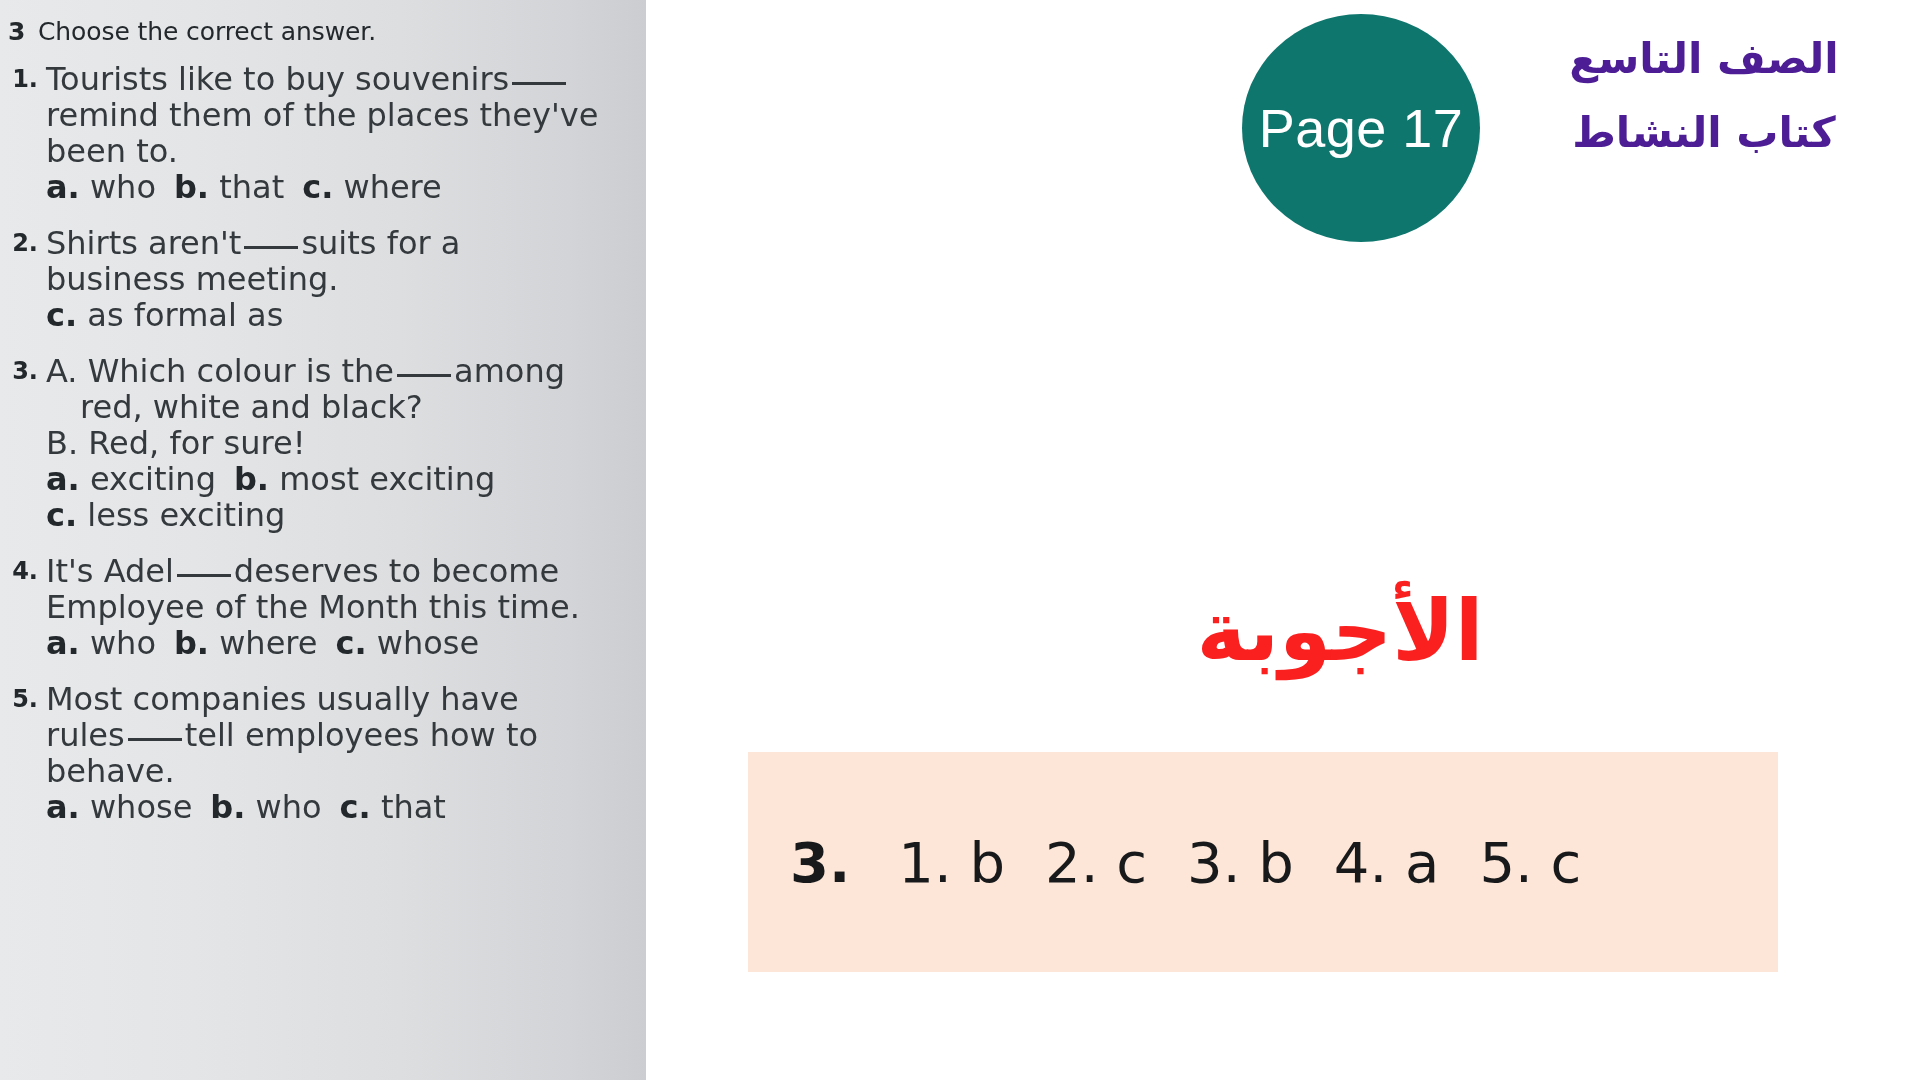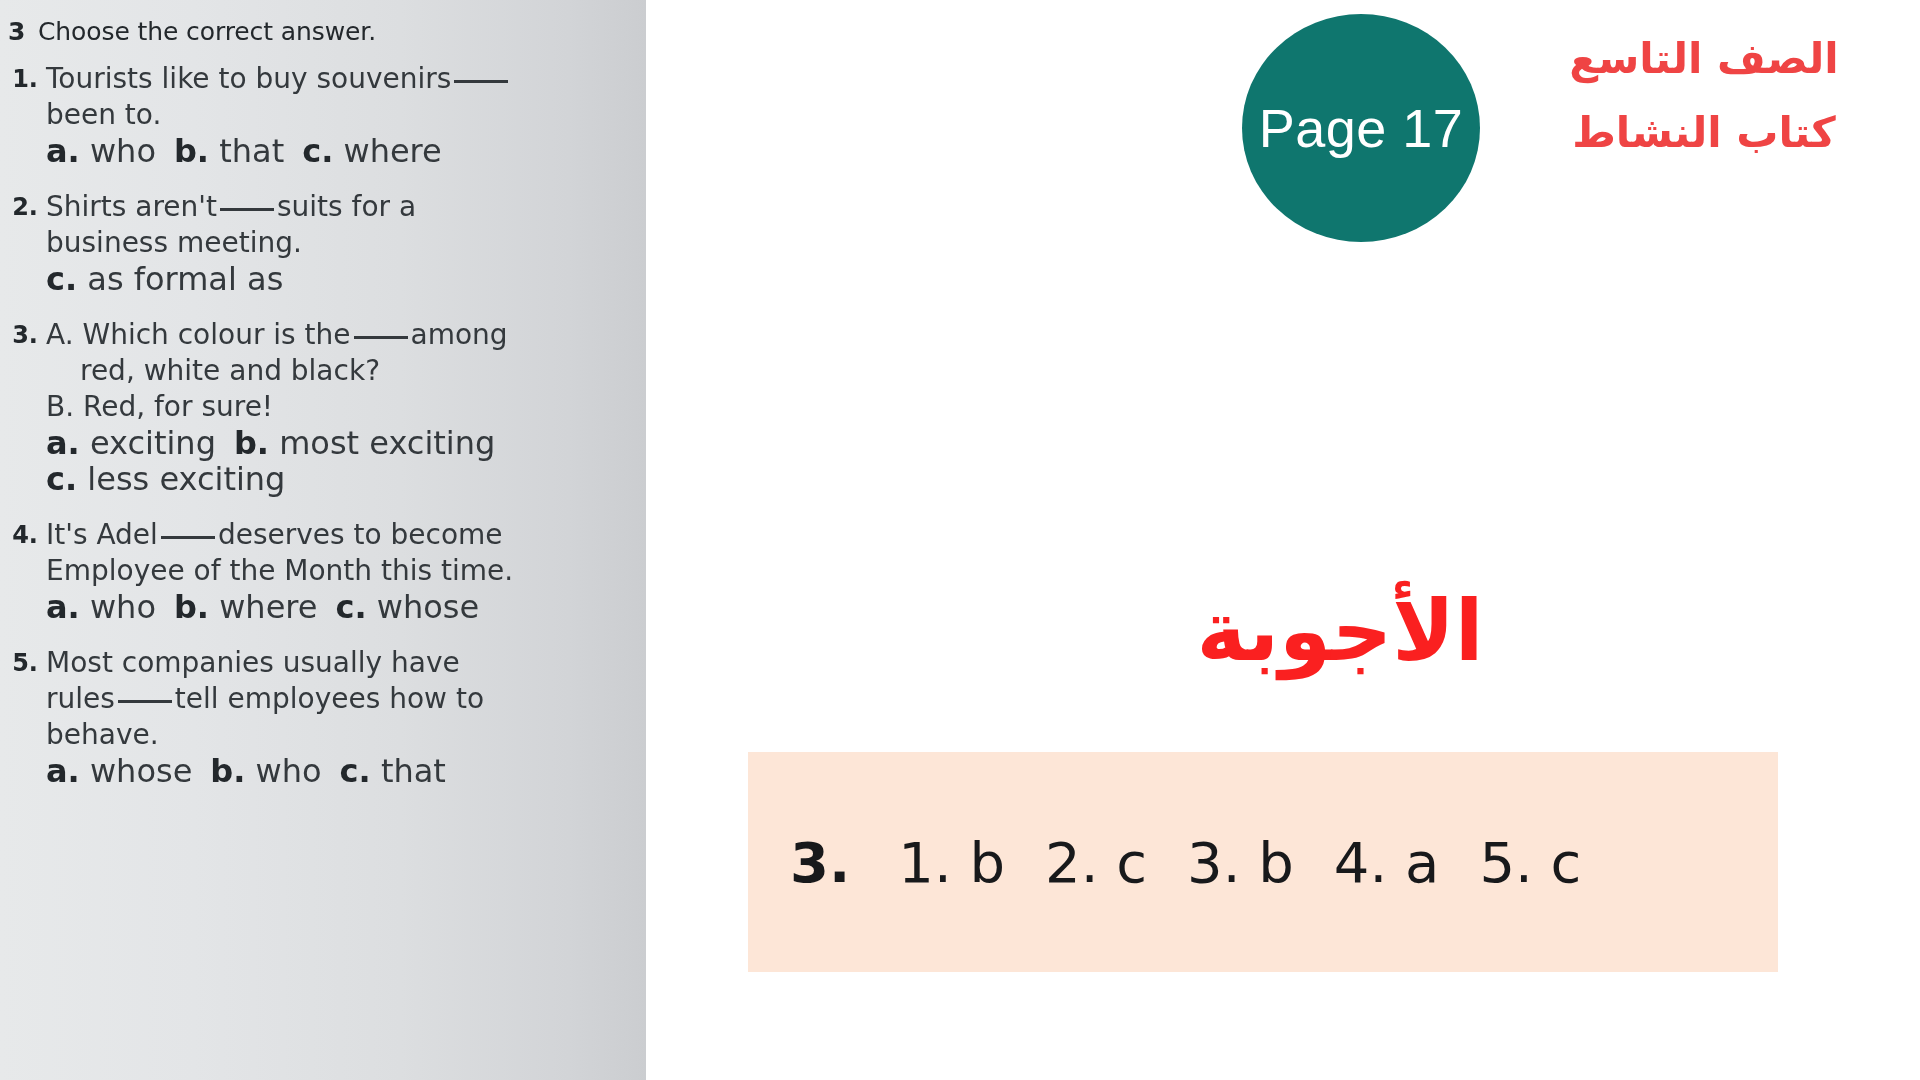--- a/index.html
+++ b/index.html
@@ -76,21 +76,21 @@
     text-align: right;
     padding-right: 8px;
     box-sizing: border-box;
     color: #23282c;
   }
   .q-body {
     flex: 1 1 auto;
     min-width: 0;
   }
   .q-line {
-    font-size: 28px;
+    font-size: 32px;
     line-height: 36px;
     white-space: nowrap;
     color: #34393d;
   }
   .q-line.indent {
     padding-left: 34px;
   }
   .blank {
     display: inline-block;
     width: 54px;
@@ -151,21 +151,21 @@
     top: 22px;
     width: 400px;
     text-align: center;
     direction: rtl;
   }
   .book-title-line {
     font-family: "DejaVu Sans", sans-serif;
     font-weight: bold;
     font-size: 42px;
     line-height: 74px;
-    color: #ef4444;
+    color: #4c1d95;
     white-space: nowrap;
   }
 
   #answers-heading {
     position: absolute;
     left: 414px;  
     top: 576px;
     width: 560px;
     text-align: center;
     direction: rtl;
@@ -218,20 +218,21 @@
     <div class="ex-title-wrap">
       <div class="ex-title">Choose the correct answer.</div>
     </div>
   </div>
 
   <div class="q-list" id="question-list">
       <div class="q-item">
         <div class="q-num">1.</div>
         <div class="q-body">
           <div class="q-line"><span>Tourists like to buy souvenirs</span><span class="blank"></span></div>
+          <div class="q-line"><span>remind them of the places they've</span></div>
           <div class="q-line"><span>been to.</span></div>
           <div class="opt-line"><span class="opt"><span class="opt-key">a.</span><span> who</span></span><span class="opt"><span class="opt-key">b.</span><span> that</span></span><span class="opt"><span class="opt-key">c.</span><span> where</span></span></div>
         </div>
       </div>
       <div class="q-item">
         <div class="q-num">2.</div>
         <div class="q-body">
           <div class="q-line"><span>Shirts aren't</span><span class="blank"></span><span>suits for a</span></div>
           <div class="q-line"><span>business meeting.</span></div>
           <div class="opt-line"><span class="opt"><span class="opt-key">c.</span><span> as formal as</span></span></div>

